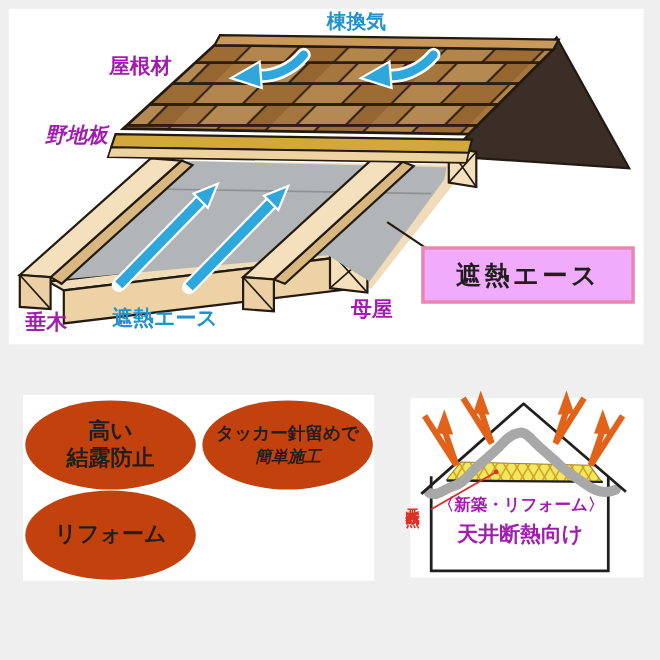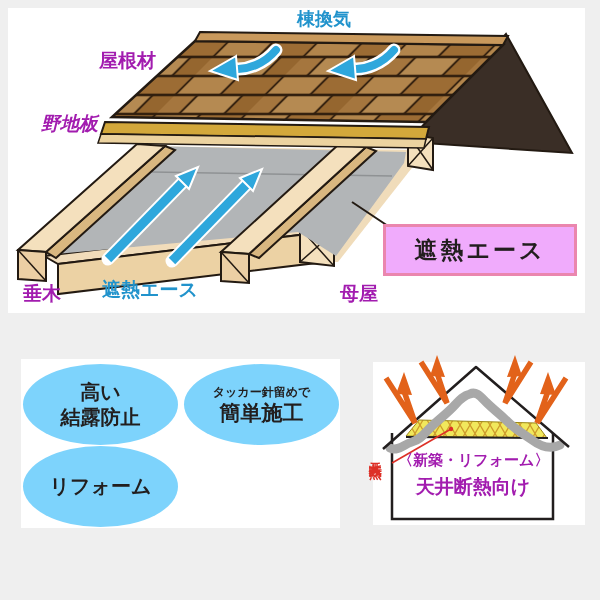--- a/index.html
+++ b/index.html
@@ -17,40 +17,40 @@
     position:absolute; font-weight:bold; color:#a21caf;
     white-space:nowrap; line-height:1.05;
   }
   .blue  { color:#2193cc; }
   .s19 { font-size:19px; }  .s18 { font-size:18px; }
   #lbl-munekanki { left:297px; top:10px;  }
   #lbl-yanezai   { left:99px;  top:51px;  }
   #lbl-nojiita   { left:41px;  top:114px;font-style:italic; }
   #lbl-taruki    { left:23px;  top:284px; }
   #lbl-kuuki     { left:102px; top:280px; }
-  #lbl-moya      { left:319px; top:284px;margin-left:21px; }
+  #lbl-moya      { left:319px; top:272px; }
   #product-box {
     position:absolute; left:383px; top:224px; width:194px; height:52px;
     background:#f0abfc; border:3px solid #ea86ae; box-sizing:border-box;
     display:flex; align-items:center; justify-content:center;
     font-weight:bold; font-size:23px; letter-spacing:3px; color:#221e1e;
   }
   .bubble {
     position:absolute; width:155px; height:81px; border-radius:50%;
-    background:#7dd3fc; display:flex; flex-direction:column;
+    background:#c2410c; display:flex; flex-direction:column;
     align-items:center; justify-content:center; text-align:left;
     font-weight:bold; color:#221e1e;
   }
   #bubble-1 { left:23px;  top:364px; }
   #bubble-2 { left:184px; top:364px; }
   #bubble-3 { left:23px;  top:446px;gap:44px; }
   #bubble-4 { left:184px; top:446px; }
   .bl-big   { font-size:20px; line-height:1.25; }
-  .bl-small { font-size:12px; line-height:1.4; }
-  .bl-big2  { font-size:21px; line-height:1.2; }
+  .bl-small { font-size:16px; line-height:1.4; }
+  .bl-big2  { font-size:15px; line-height:1.2;font-style:italic; }
   #house-caption-1 { left:398px; top:452px; width:150px; text-align:center; font-size:15px; }
   #house-caption-2 { left:398px; top:477px; width:150px; text-align:center; font-size:19px; }
   #lbl-tenjo {
     left:368px; top:452px; writing-mode:vertical-rl; text-orientation:upright;
     color:#dd3027; font-size:13px; letter-spacing:1px;
   }
 </style>
 </head>
 <body>
 

